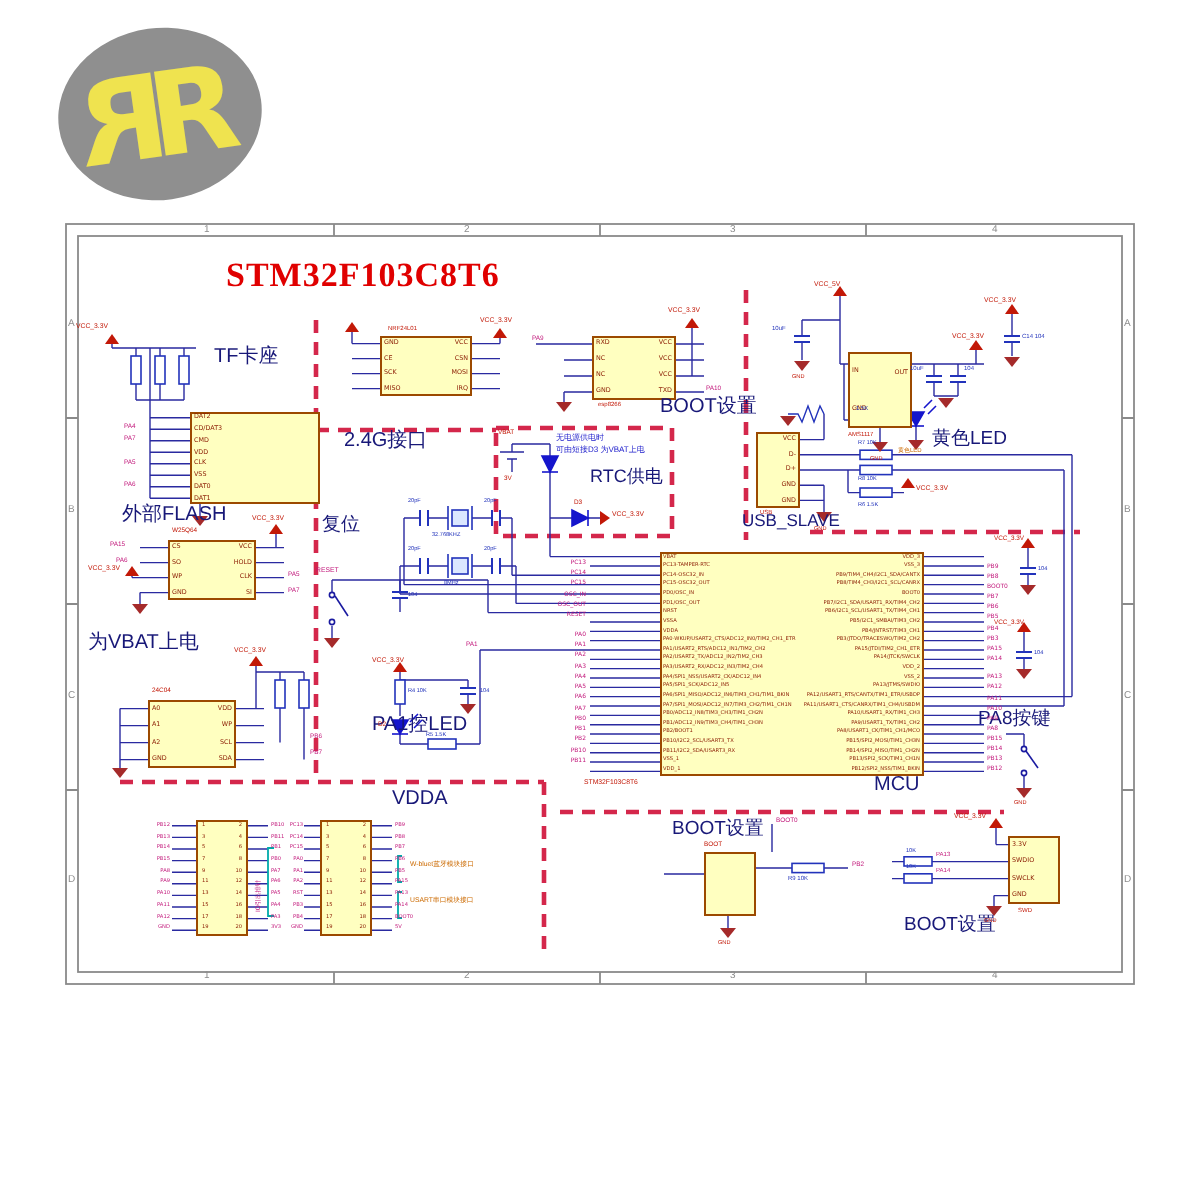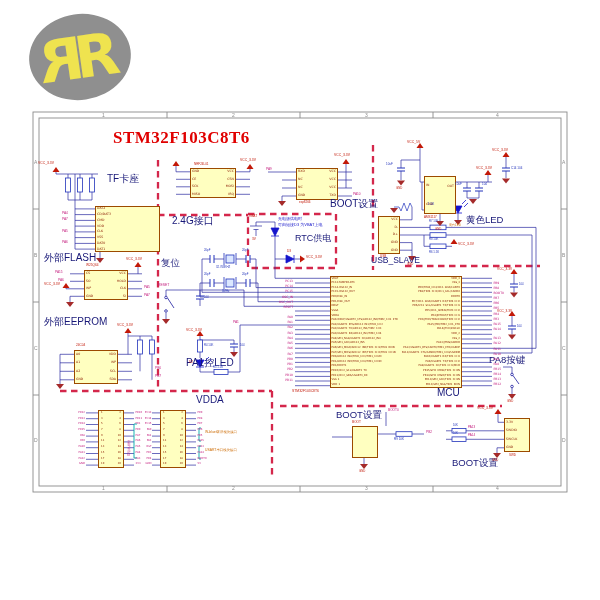--- a/index.html
+++ b/index.html
@@ -219,22 +219,22 @@
   <div class="t gray" style="left:102px;top:113px;font-size:5px;">1</div>
   <div class="t gray" style="left:232px;top:113px;font-size:5px;">2</div>
   <div class="t gray" style="left:365px;top:113px;font-size:5px;">3</div>
   <div class="t gray" style="left:496px;top:113px;font-size:5px;">4</div>
   <div class="t gray" style="left:102px;top:486px;font-size:5px;">1</div>
   <div class="t gray" style="left:232px;top:486px;font-size:5px;">2</div>
   <div class="t gray" style="left:365px;top:486px;font-size:5px;">3</div>
   <div class="t gray" style="left:496px;top:486px;font-size:5px;">4</div>
 
   <div class="t navy" style="left:107px;top:174px;font-size:10px;">TF卡座</div>
-  <div class="t navy" style="left:44px;top:253px;font-size:10px;">外部FLASH</div>
-  <div class="t navy" style="left:44px;top:317px;font-size:10px;">外部EEPROM</div>
+  <div class="t navy" style="left:61px;top:253px;font-size:10px;">外部FLASH</div>
+  <div class="t navy" style="left:44px;top:317px;font-size:10px;">为VBAT上电</div>
   <div class="t navy" style="left:172px;top:216px;font-size:10px;">2.4G接口</div>
   <div class="t navy" style="left:330px;top:199px;font-size:10px;">BOOT设置</div>
   <div class="t navy" style="left:295px;top:234px;font-size:9px;">RTC供电</div>
   <div class="t navy" style="left:161px;top:258px;font-size:9.5px;">复位</div>
   <div class="t navy" style="left:186px;top:358px;font-size:10px;">PA1控LED</div>
   <div class="t navy" style="left:196px;top:395px;font-size:10px;">VDDA</div>
   <div class="t navy" style="left:466px;top:215px;font-size:9.5px;">黄色LED</div>
   <div class="t navy" style="left:371px;top:256px;font-size:8.5px;">USB_SLAVE</div>
   <div class="t navy" style="left:437px;top:388px;font-size:10px;">MCU</div>
   <div class="t navy" style="left:489px;top:355px;font-size:9.5px;">PA8按键</div>

